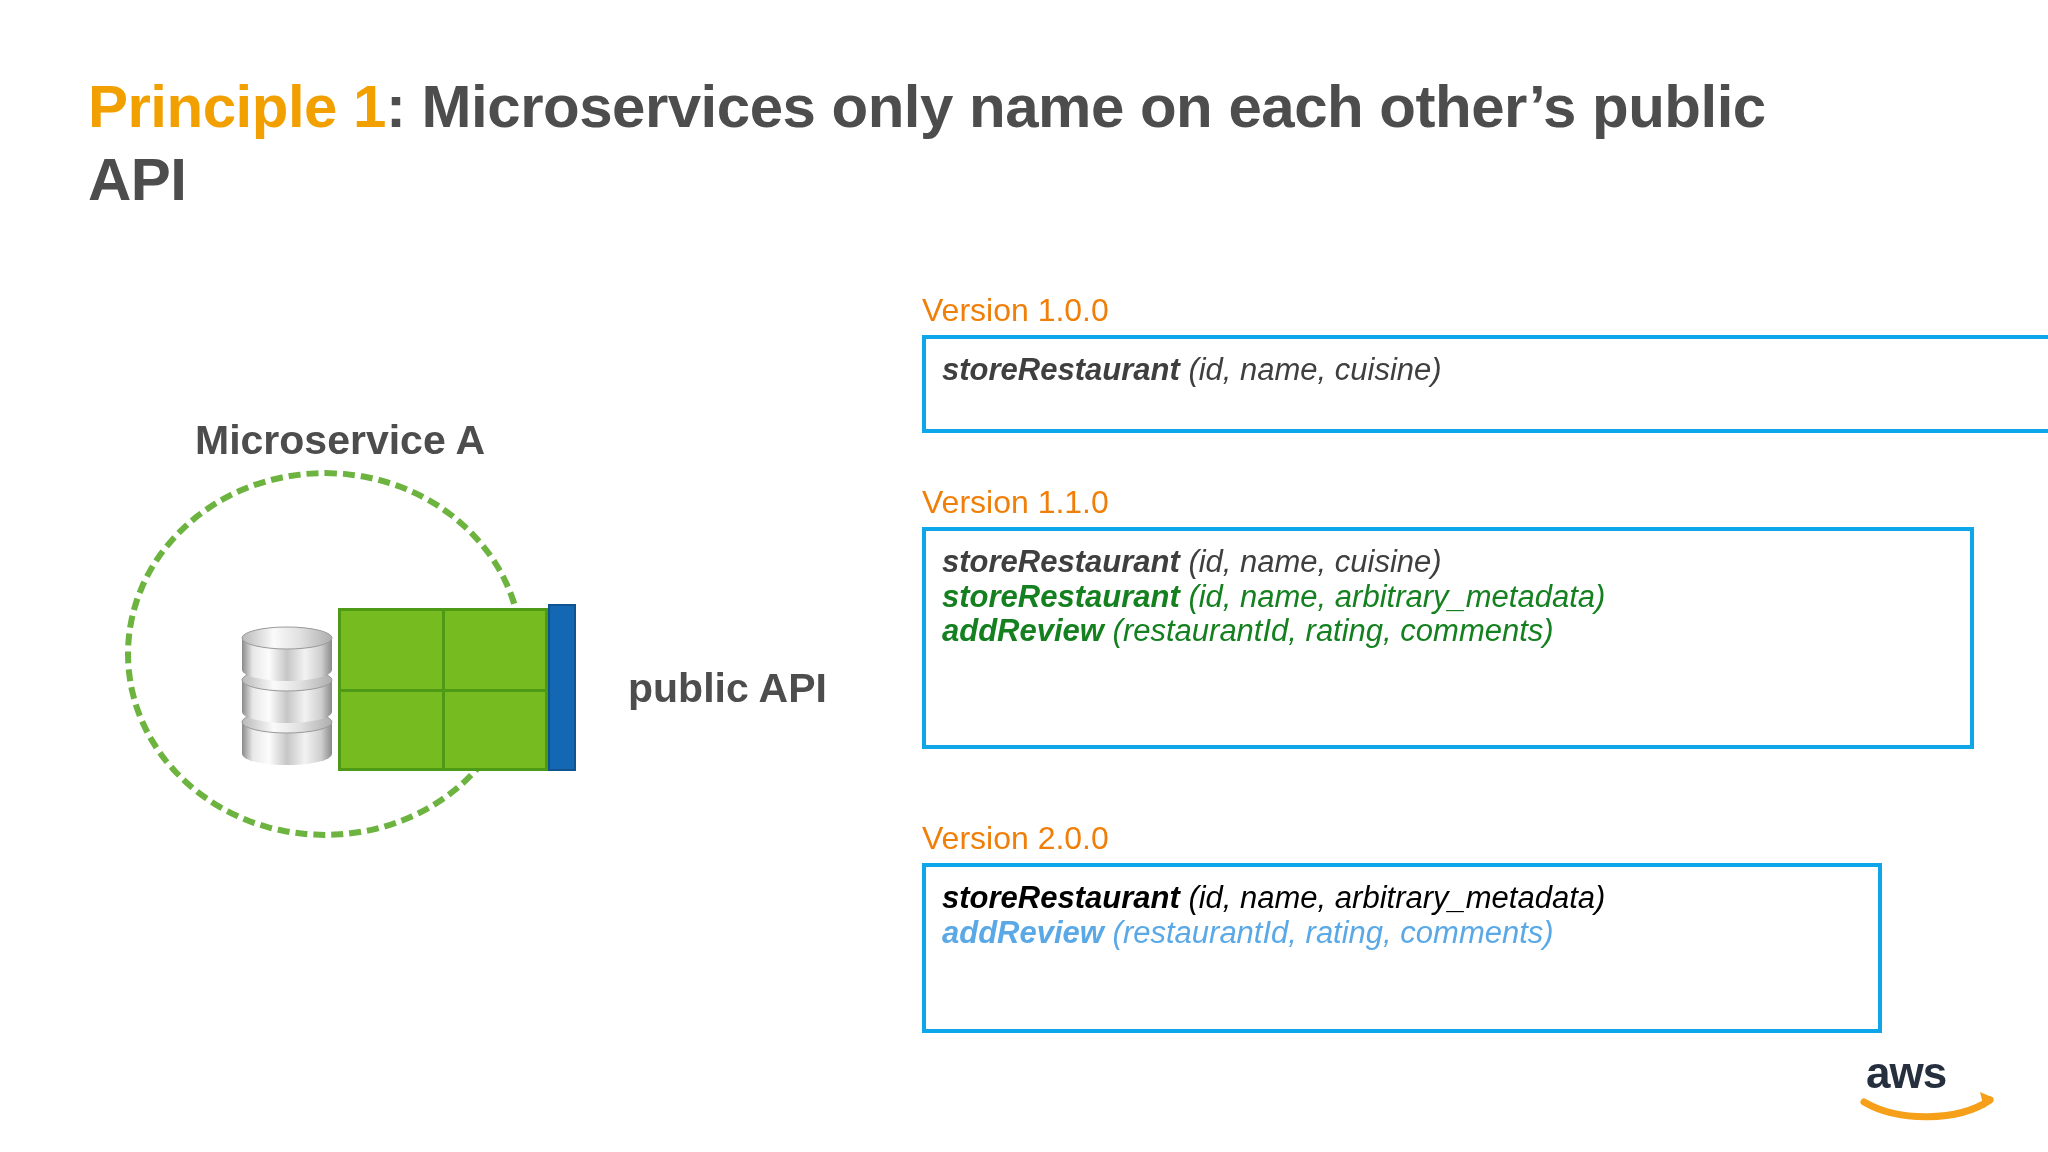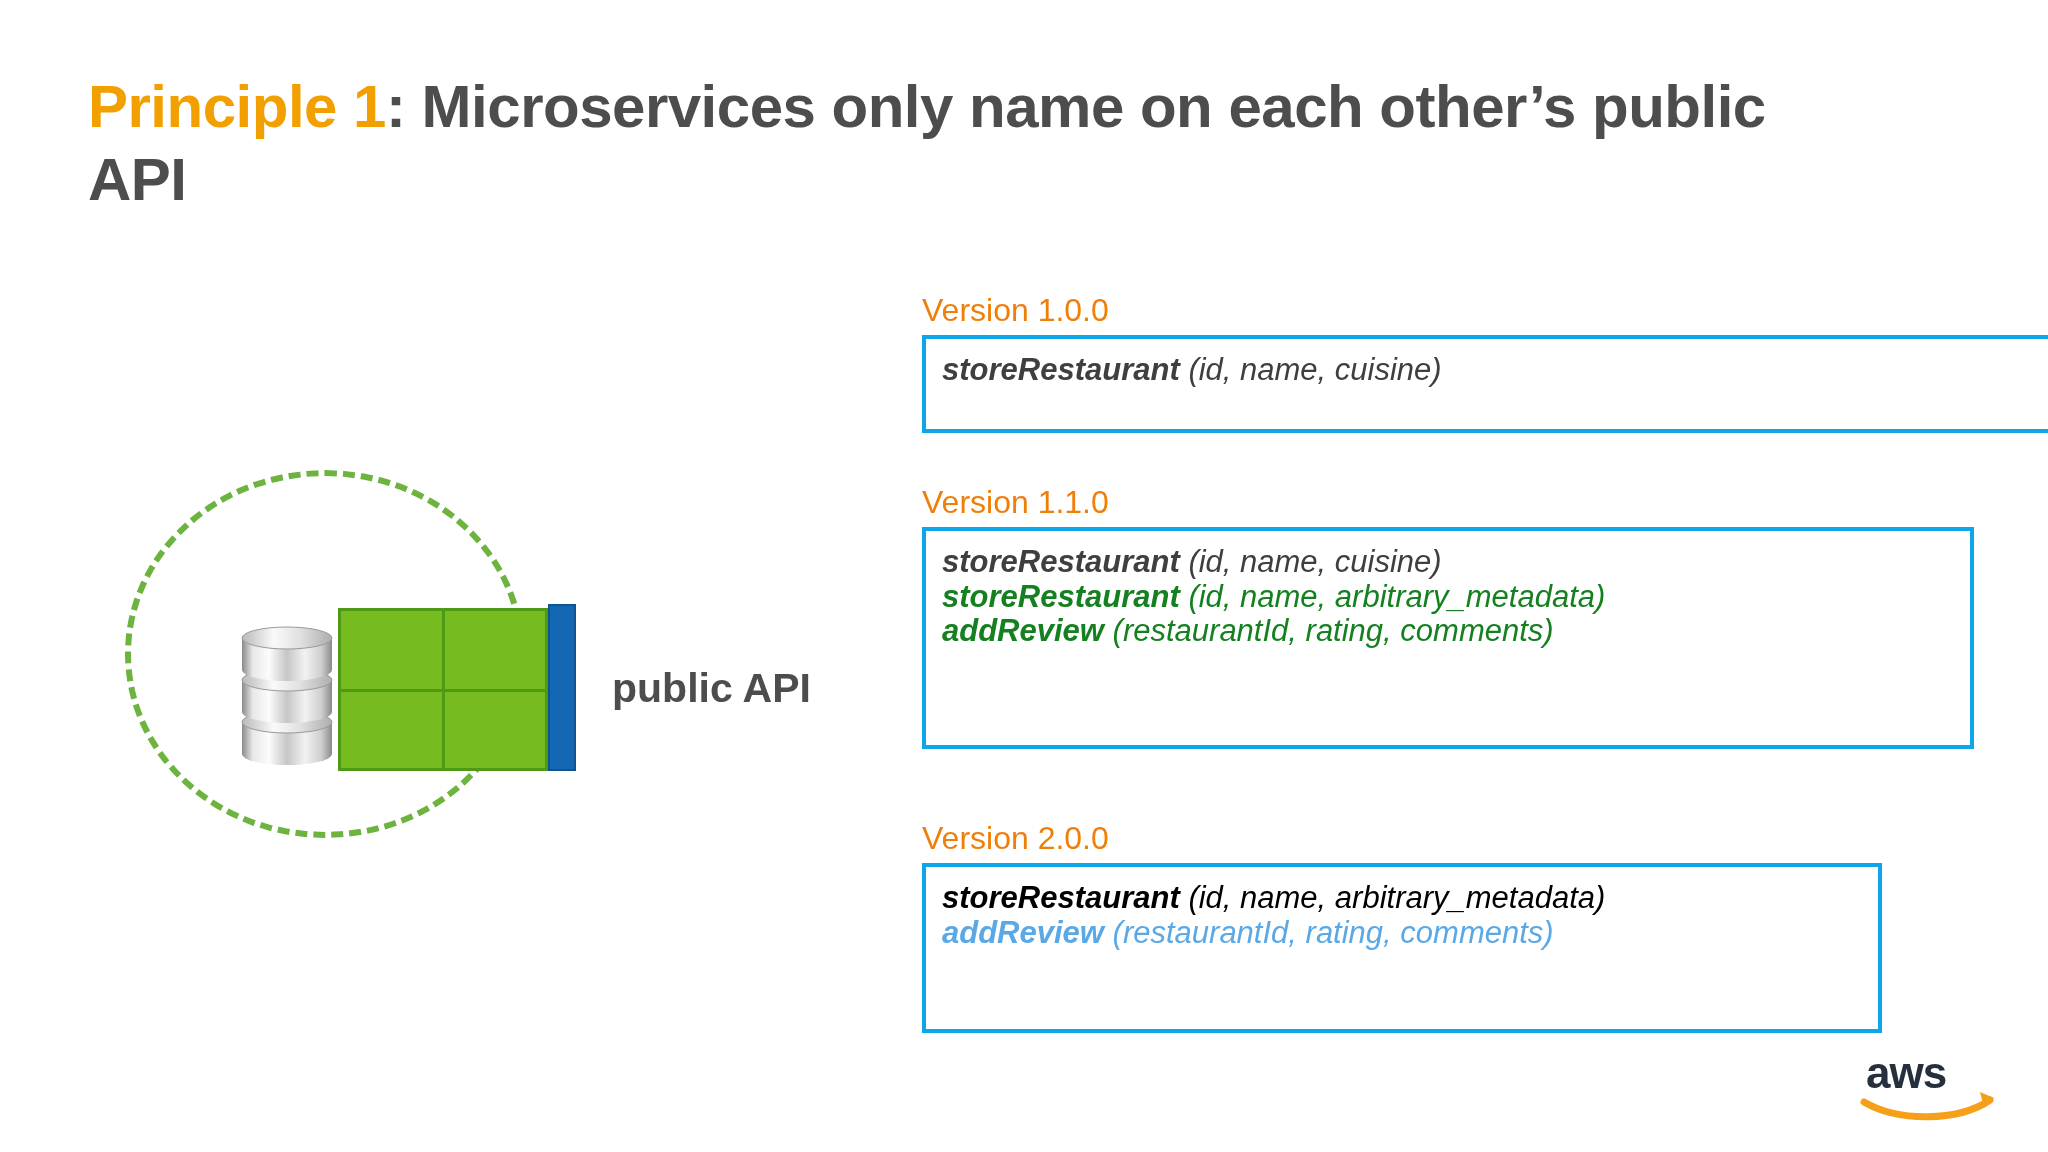--- a/index.html
+++ b/index.html
@@ -93,21 +93,21 @@
     left: 428px;
     top: 204px;
     width: 28px;
     height: 167px;
     background: #1467B3;
     border: 2px solid #0F5490;
     box-sizing: border-box;
   }
   #public-api-label {
     position: absolute;
-    left: 492px;
+    left: 508px;
     top: 265px;
     font-size: 41px;
     font-weight: bold;
     color: #4D4D4D;
     white-space: nowrap;
   }
   #database-icon {
     position: absolute;
     left: 118px;
     top: 222px;
@@ -161,20 +161,21 @@
     height: 74px;
   }
 </style>
 </head>
 <body>
 
 <h1 id="slide-title"><span class="accent">Principle 1</span><span>: Microservices only name on each other’s public API</span></h1>
 
 <div id="diagram">
 
+  <div id="microservice-label">Microservice A</div>
 
   <div id="boundary-circle"></div>
 
   <div id="database-icon">
     <svg width="98" height="146" viewBox="0 0 98 146" xmlns="http://www.w3.org/2000/svg">
       <defs>
         <linearGradient id="cyl" x1="0" y1="0" x2="1" y2="0">
           <stop offset="0%" stop-color="#8A8A8A"></stop>
           <stop offset="12%" stop-color="#E8E8E8"></stop>
           <stop offset="30%" stop-color="#FCFCFC"></stop>

